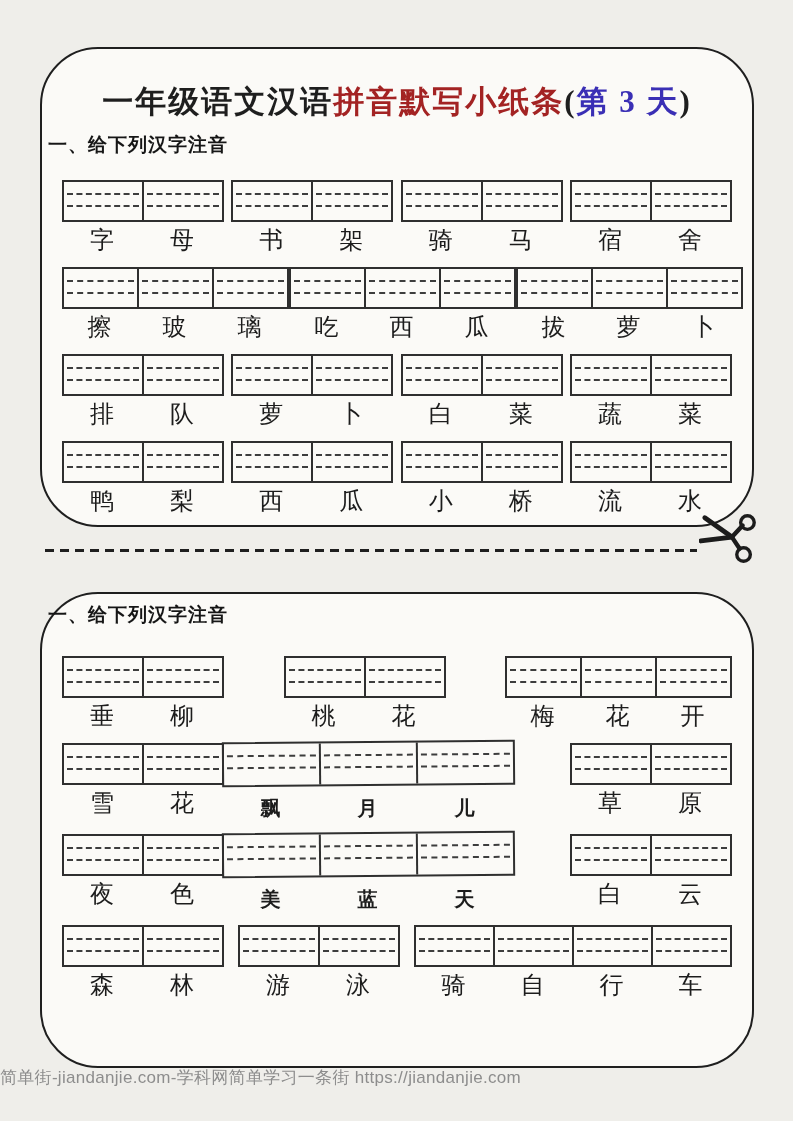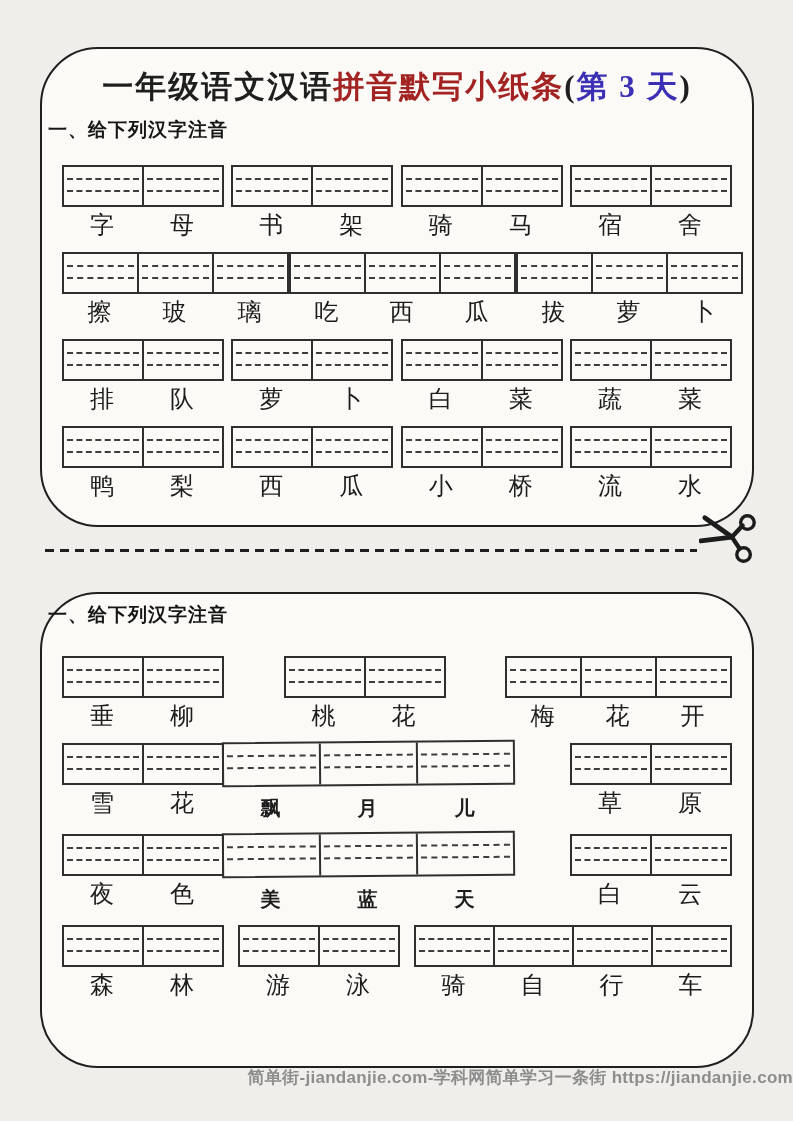--- a/index.html
+++ b/index.html
@@ -4,21 +4,21 @@
 <style>
   html,body{margin:0;padding:0;}
   body{font-family:"Liberation Sans","DejaVu Sans",sans-serif;}
   .page{position:relative;width:793px;height:1121px;background:var(--page_bg,#efeeea);overflow:hidden;}
 
   .card{position:absolute;left:40px;width:714px;box-sizing:border-box;
         border:2.5px solid #1f1f1f;border-radius:58px;background:var(--card_bg,#fbfaf7);}
   .card-1{top:47px;height:480px;}
   .card-2{top:592px;height:476px;}
 
-  .title{margin-top:16px;text-align:center;font-family:"Liberation Serif","DejaVu Serif",serif;
+  .title{margin-top:31px;text-align:center;font-family:"Liberation Serif","DejaVu Serif",serif;
          font-weight:700;font-size:31px;letter-spacing:2px;line-height:44px;color:var(--ink,#1e1e1e);}
   .tp-red{color:var(--title_red,#a32323);}
   .tp-blue{color:var(--title_blue,#3a2fb5);}
   .tp-ink{color:var(--ink,#1e1e1e);}
 
   .instr{margin:8px 0 0 6px;font-weight:700;font-size:19px;color:#161616;letter-spacing:1px;}
 
   .rows{margin-top:22px;padding:0 20px;}
   .card-2 .rows{margin-top:28px;}
   .row{display:flex;justify-content:space-between;align-items:flex-start;}
@@ -40,22 +40,22 @@
   .group.sketch .box{border-width:2.5px;transform:rotate(-0.5deg);margin-top:-2px;}
   .group.sketch .cell{height:41px;}
   .group.sketch .char{font-family:"Liberation Sans","DejaVu Sans",sans-serif;font-weight:700;
         font-size:20px;padding-top:5px;line-height:26px;}
   .group.joined{margin-left:-2px;}
 
   .cutline{position:absolute;left:45px;top:549px;width:652px;height:3px;
         background:repeating-linear-gradient(90deg,#1f1f1f 0 9px,transparent 9px 15px);}
   .scissors{position:absolute;left:699px;top:511px;width:62px;height:58px;}
 
-  .footer{position:absolute;left:0;right:0;top:1066px;text-align:right;
-        font-weight:700;font-size:17px;letter-spacing:.3px;color:var(--footer_gray,#8d8d8d);}
+  .footer{position:absolute;left:0;right:0;top:1066px;text-align:left;
+        font-weight:400;font-size:17px;letter-spacing:.3px;color:var(--footer_gray,#8d8d8d);}
 </style>
 </head>
 <body>
 
 <div class="page">
 
   <div class="card card-1">
     <div class="title"><span class="tp-ink">一年级语文汉语</span><span class="tp-red">拼音默写小纸条</span><span class="tp-ink">(</span><span class="tp-blue">第 3 天</span><span class="tp-ink">)</span></div>
     <div class="instr">一、给下列汉字注音</div>
     <div class="rows">

